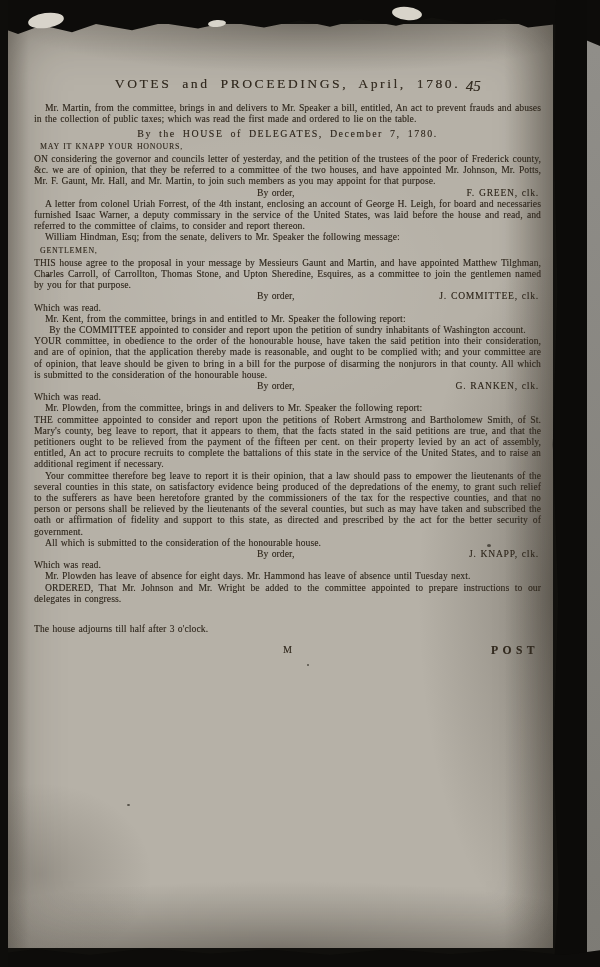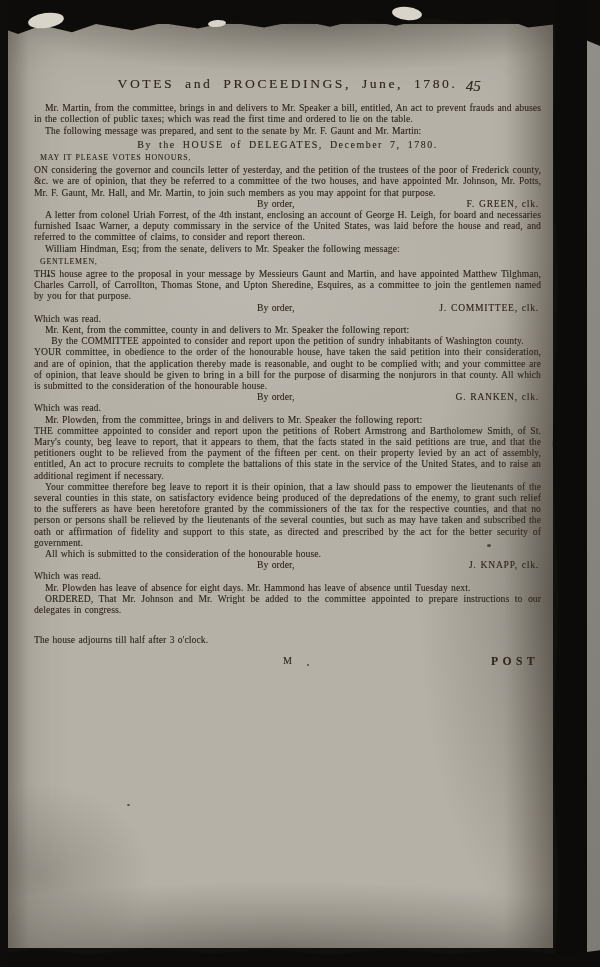--- a/index.html
+++ b/index.html
@@ -76,44 +76,43 @@
 
   <div class="paper">
     <div class="speck" style="left:40px; top:250px; width:3px; height:3px;"></div>
     <div class="speck" style="left:480px; top:520px; width:4px; height:3px;"></div>
     <div class="speck" style="left:120px; top:780px; width:3px; height:2px;"></div>
     <div class="speck" style="left:300px; top:640px; width:2px; height:2px;"></div>
 
     <div class="text">
 
       <div class="header-row">
-        <span class="title">VOTES and PROCEEDINGS, June, 1780.</span>
+        <span class="title">VOTES and PROCEEDINGS, April, 1780.</span>
         <span class="pagenum">45</span>
       </div>
 
-      <p class="p">Mr. Martin, from the committee, brings in and delivers to Mr. Speaker a bill, entitled, An act to prevent frauds and abuses in the collection of public taxes; which was read the first time and ordered to lie on the table.</p>
-      <p class="p">The following message was prepared, and sent to the senate by Mr. F. Gaunt and Mr. Martin:</p>
+      <p class="p">Mr. Martin, from the committee, brings in and delivers to Mr. Speaker a bill, entitled, An act to prevent frauds and abuses in the collection of public taxes; which was read the first made and ordered to lie on the table.</p>
       <p class="heading">By the HOUSE of DELEGATES, December 7, 1780.</p>
-      <p class="salutation">MAY IT PLEASE VOTES HONOURS,</p>
+      <p class="salutation">MAY IT KNAPP YOUR HONOURS,</p>
       <p class="p0">ON considering the governor and councils letter of yesterday, and the petition of the trustees of the poor of Frederick county, &amp;c. we are of opinion, that they be referred to a committee of the two houses, and have appointed Mr. Johnson, Mr. Potts, Mr. F. Gaunt, Mr. Hall, and Mr. Martin, to join such members as you may appoint for that purpose.</p>
       <div class="orderline">
         <span class="by">By order,</span>
         <span class="clerk">F. GREEN, clk.</span>
       </div>
       <p class="p">A letter from colonel Uriah Forrest, of the 4th instant, enclosing an account of George H. Leigh, for board and necessaries furnished Isaac Warner, a deputy commissary in the service of the United States, was laid before the house and read, and referred to the committee of claims, to consider and report thereon.</p>
       <p class="p">William Hindman, Esq; from the senate, delivers to Mr. Speaker the following message:</p>
       <p class="salutation">GENTLEMEN,</p>
       <p class="p0">THIS house agree to the proposal in your message by Messieurs Gaunt and Martin, and have appointed Matthew Tilghman, Charles Carroll, of Carrollton, Thomas Stone, and Upton Sheredine, Esquires, as a committee to join the gentlemen named by you for that purpose.</p>
       <div class="orderline">
         <span class="by">By order,</span>
         <span class="clerk">J. COMMITTEE, clk.</span>
       </div>
       <p class="p0">Which was read.</p>
-      <p class="p">Mr. Kent, from the committee, county in and delivers to Mr. Speaker the following report:</p>
-      <p class="centerblock">By the COMMITTEE appointed to consider and report upon the petition of sundry inhabitants of Washington county.</p>
+      <p class="p">Mr. Kent, from the committee, brings in and entitled to Mr. Speaker the following report:</p>
+      <p class="centerblock">By the COMMITTEE appointed to consider and report upon the petition of sundry inhabitants of Washington account.</p>
       <p class="p0">YOUR committee, in obedience to the order of the honourable house, have taken the said petition into their consideration, and are of opinion, that the application thereby made is reasonable, and ought to be complied with; and your committee are of opinion, that leave should be given to bring in a bill for the purpose of disarming the nonjurors in that county. All which is submitted to the consideration of the honourable house.</p>
       <div class="orderline">
         <span class="by">By order,</span>
         <span class="clerk">G. RANKEN, clk.</span>
       </div>
       <p class="p0">Which was read.</p>
       <p class="p">Mr. Plowden, from the committee, brings in and delivers to Mr. Speaker the following report:</p>
       <p class="p0">THE committee appointed to consider and report upon the petitions of Robert Armstrong and Bartholomew Smith, of St. Mary's county, beg leave to report, that it appears to them, that the facts stated in the said petitions are true, and that the petitioners ought to be relieved from the payment of the fifteen per cent. on their property levied by an act of assembly, entitled, An act to procure recruits to complete the battalions of this state in the service of the United States, and to raise an additional regiment if necessary.</p>
       <p class="p">Your committee therefore beg leave to report it is their opinion, that a law should pass to empower the lieutenants of the several counties in this state, on satisfactory evidence being produced of the depredations of the enemy, to grant such relief to the sufferers as have been heretofore granted by the commissioners of the tax for the respective counties, and that no person or persons shall be relieved by the lieutenants of the several counties, but such as may have taken and subscribed the oath or affirmation of fidelity and support to this state, as directed and prescribed by the act for the better security of government.</p>
       <p class="p">All which is submitted to the consideration of the honourable house.</p>

